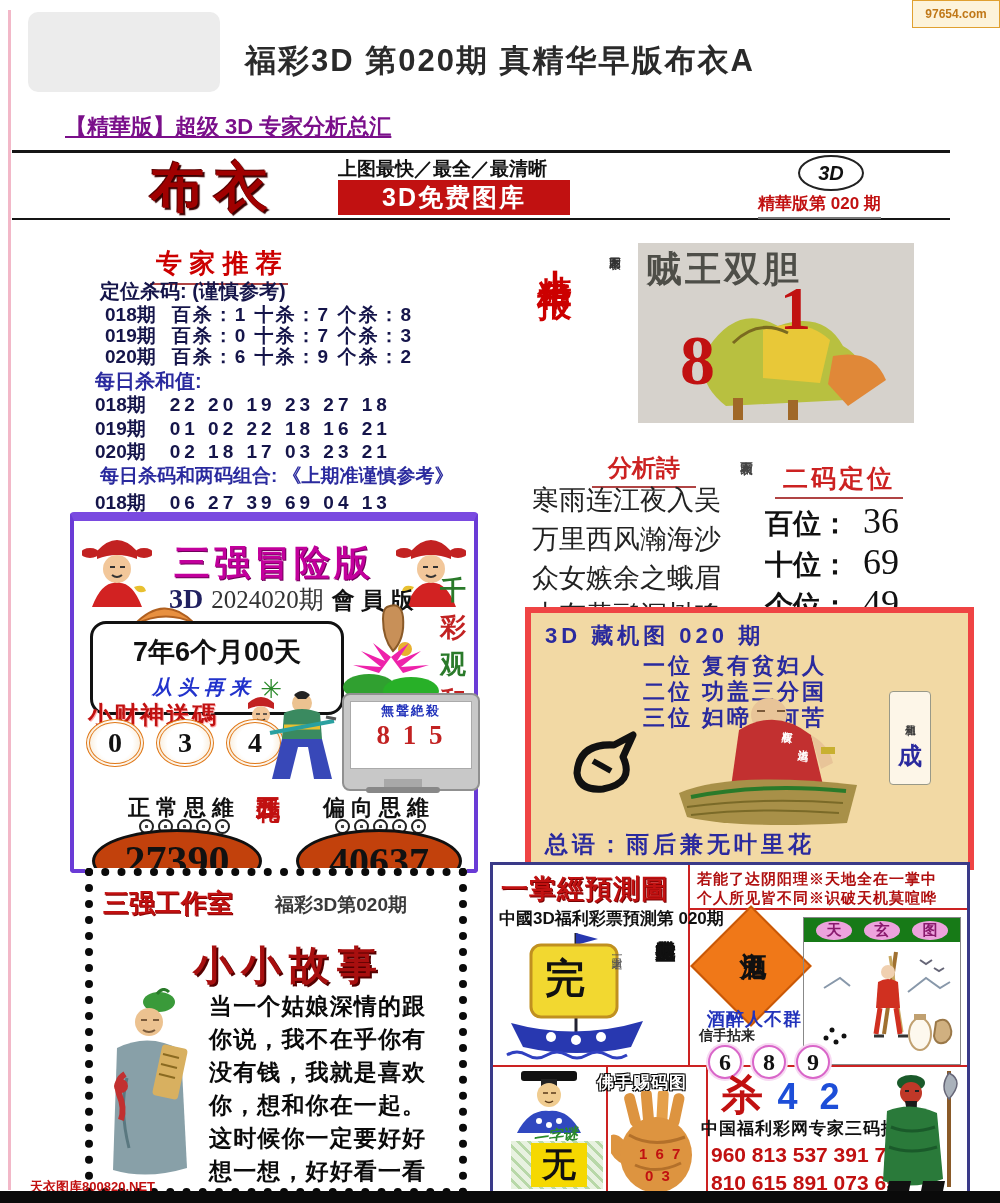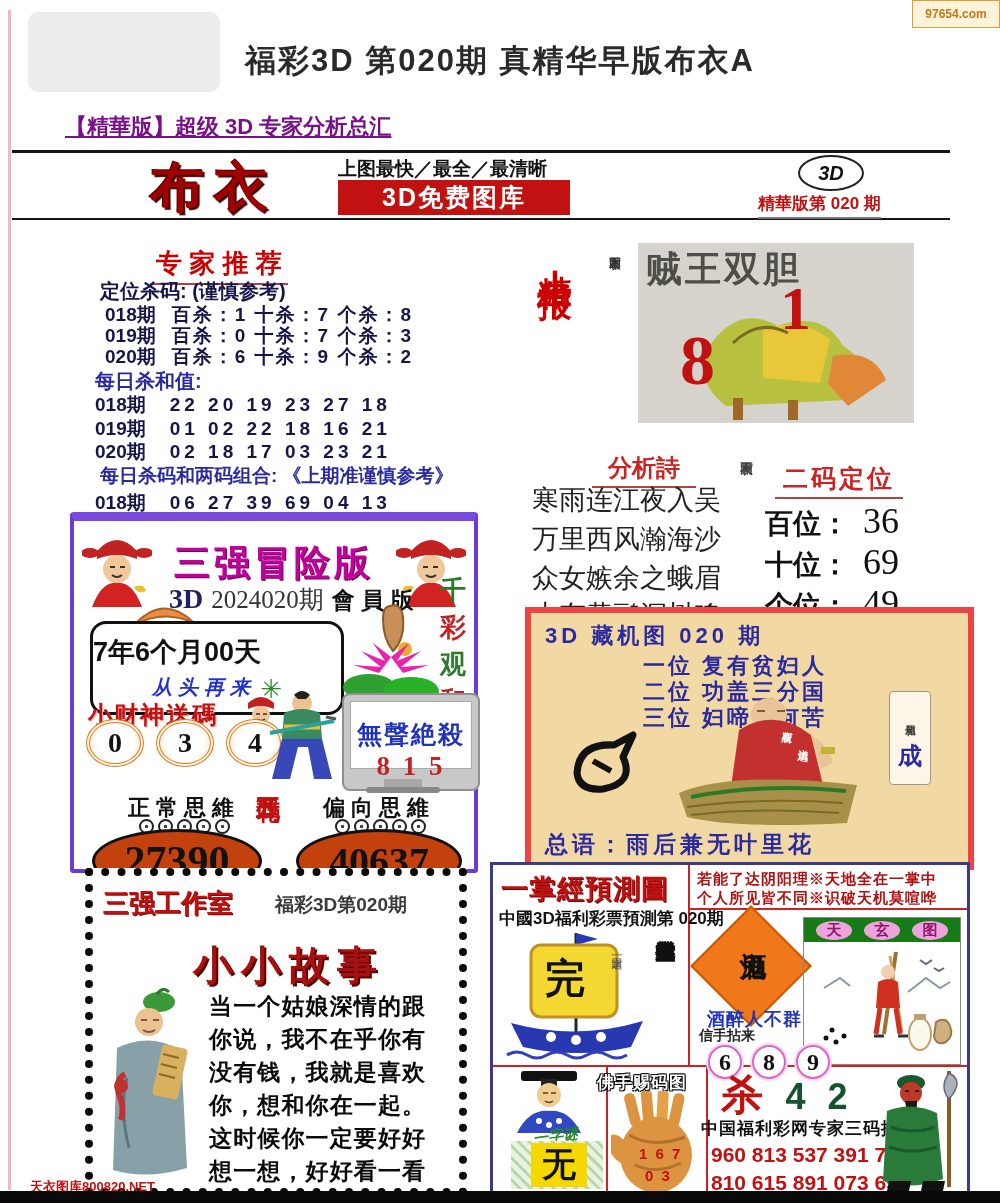--- a/index.html
+++ b/index.html
@@ -158,21 +158,21 @@
     <div class="abs b" style="left:0;top:18px;width:100%;text-align:center;font-size:36px;color:#c2009c;letter-spacing:4px;text-shadow:1px 1px 0 #70005a">三强冒险版</div>
     <div class="abs row" style="left:95px;top:62px;gap:8px">
       <span class="serif b" style="font-size:28px;color:#202060">3D</span>
       <span class="serif" style="font-size:25px;color:#333">2024020期</span>
       <span class="b" style="font-size:23px;color:#111">會 員 版</span>
     </div>
     <svg class="abs" width="70" height="26" viewBox="0 0 70 26" style="left:55px;top:80px">
       <path d="M5 24 Q35 -8 65 22 Q35 8 5 24 Z" fill="#e89040" stroke="#b06020" stroke-width="2"></path>
     </svg>
     <div class="abs" style="left:16px;top:100px;width:248px;height:88px;border:3px solid #111;border-radius:16px;background:#fff">
-      <div class="abs b" style="left:0;top:10px;width:100%;text-align:left;font-size:27px;color:#111">7年6个月00天</div>
+      <div class="abs b" style="left:0;top:10px;width:100%;text-align:center;font-size:27px;color:#111">7年6个月00天</div>
       <div class="abs" style="left:0;top:50px;width:100%;text-align:center">
         <span class="b" style="font-size:20px;color:#2233cc;font-style:italic;letter-spacing:6px">从头再来</span>
         <span style="font-size:26px;color:#2a8a2a;vertical-align:middle">✳</span>
       </div>
     </div>
     <svg class="abs" width="105" height="118" viewBox="0 0 105 118" style="left:265px;top:78px">
       <path d="M48 8 Q62 2 64 18 Q66 40 54 52 Q44 40 44 20 Q44 10 48 8 Z" fill="#c89058" stroke="#8a5a28" stroke-width="2"></path>
       <circle cx="66" cy="50" r="7" fill="#e8b030"></circle>
       <path d="M52 58 L34 44 L46 62 L22 52 L42 68 L14 66 L40 74 L52 58 Z" fill="#ee22aa"></path>
       <path d="M52 58 L70 44 L58 62 L82 52 L62 68 L90 66 L64 74 L52 58 Z" fill="#ee22aa"></path>
@@ -208,21 +208,21 @@
       <circle cx="38" cy="16" r="10" fill="#ecc290"></circle>
       <path d="M30 8 Q38 0 46 8 L42 12 L34 12 Z" fill="#222"></path>
       <path d="M20 26 Q38 18 56 26 L58 52 Q38 58 18 52 Z" fill="#3a8a60"></path>
       <path d="M20 40 h36" stroke="#e8c030" stroke-width="5"></path>
       <path d="M18 52 L8 92 L26 92 L34 60 L44 60 L50 92 L68 92 L58 52 Z" fill="#3848b8"></path>
       <path d="M6 46 L70 34" stroke="#2aa0a0" stroke-width="4"></path>
       <path d="M62 30 l10 2" stroke="#555" stroke-width="3"></path>
     </svg>
     <div class="abs" style="left:268px;top:172px;width:122px;height:82px;background:#c8c8c8;border:2px solid #909090;border-radius:8px;padding:6px">
       <div style="background:#fff;border:1px solid #aaa;height:66px;text-align:center">
-        <div class="b" style="font-size:25px;color:#2233bb;margin-top:16px;letter-spacing:2px">無聲絶殺</div>
+        <div class="b" style="font-size:13px;color:#2233bb;margin-top:0;letter-spacing:2px">無聲絶殺</div>
         <div class="b serif" style="font-size:27px;color:#c22222;letter-spacing:3px">8 1 5</div>
       </div>
     </div>
     <div class="abs" style="left:310px;top:258px;width:38px;height:8px;background:#a8a8a8"></div>
     <div class="abs" style="left:292px;top:266px;width:74px;height:6px;background:#888;border-radius:3px"></div>
 
     <div class="abs b" style="left:30px;top:272px;width:160px;text-align:center;font-size:22px;color:#111;letter-spacing:6px">正常思維</div>
     <div class="abs b" style="left:225px;top:272px;width:160px;text-align:center;font-size:22px;color:#111;letter-spacing:6px">偏向思維</div>
     <div class="abs beads" style="left:62px;top:298px;width:96px">
       <span class="bead"></span>
@@ -382,21 +382,21 @@
       <rect x="60" y="2" width="11" height="34" rx="5" fill="#dd9440" transform="rotate(12 65 19)"></rect>
       <ellipse cx="8" cy="58" rx="9" ry="16" fill="#dd9440" transform="rotate(-30 8 58)"></ellipse>
       <ellipse cx="45" cy="64" rx="36" ry="38" fill="#dd9440"></ellipse>
       <path d="M18 44 Q42 58 74 46 M24 74 Q46 84 70 72" stroke="#b3702a" stroke-width="3" fill="none"></path>
     </svg>
     <div class="abs b" style="left:146px;top:280px;font-size:15px;color:#c11111;letter-spacing:2px">1 6 7</div>
     <div class="abs b" style="left:152px;top:302px;font-size:15px;color:#c11111;letter-spacing:2px">0 3</div>
 
     <div class="abs" style="left:228px;top:202px">
       <span style="font-size:42px;font-weight:900;color:#c11111">杀</span>
-      <span style="font-size:36px;font-weight:900;color:#14532d;letter-spacing:6px;margin-left:18px">4 2</span>
+      <span style="font-size:36px;font-weight:900;color:#1d4ed8;letter-spacing:6px;margin-left:10px">4 2</span>
     </div>
     <div class="abs b serif" style="left:208px;top:252px;font-size:17px;color:#111;letter-spacing:1px">中国福利彩网专家三码推荐</div>
     <div class="abs" style="left:218px;top:278px;font-size:21px;font-weight:900;color:#c11111">960 813 537 391 758</div>
     <div class="abs" style="left:218px;top:306px;font-size:21px;font-weight:900;color:#c11111">810 615 891 073 658</div>
     <svg class="abs" width="96" height="128" viewBox="0 0 96 128" style="left:378px;top:202px">
       <path d="M78 4 v116" stroke="#8a5a28" stroke-width="4"></path>
       <path d="M78 6 q16 8 0 26 q-10 -12 0 -26 Z" fill="#aab2bb" stroke="#667" stroke-width="1.5"></path>
       <ellipse cx="40" cy="16" rx="14" ry="8" fill="#1a5a2a"></ellipse>
       <circle cx="40" cy="26" r="11" fill="#c03828"></circle>
       <path d="M34 24 h4 M44 24 h4" stroke="#222" stroke-width="2"></path>

